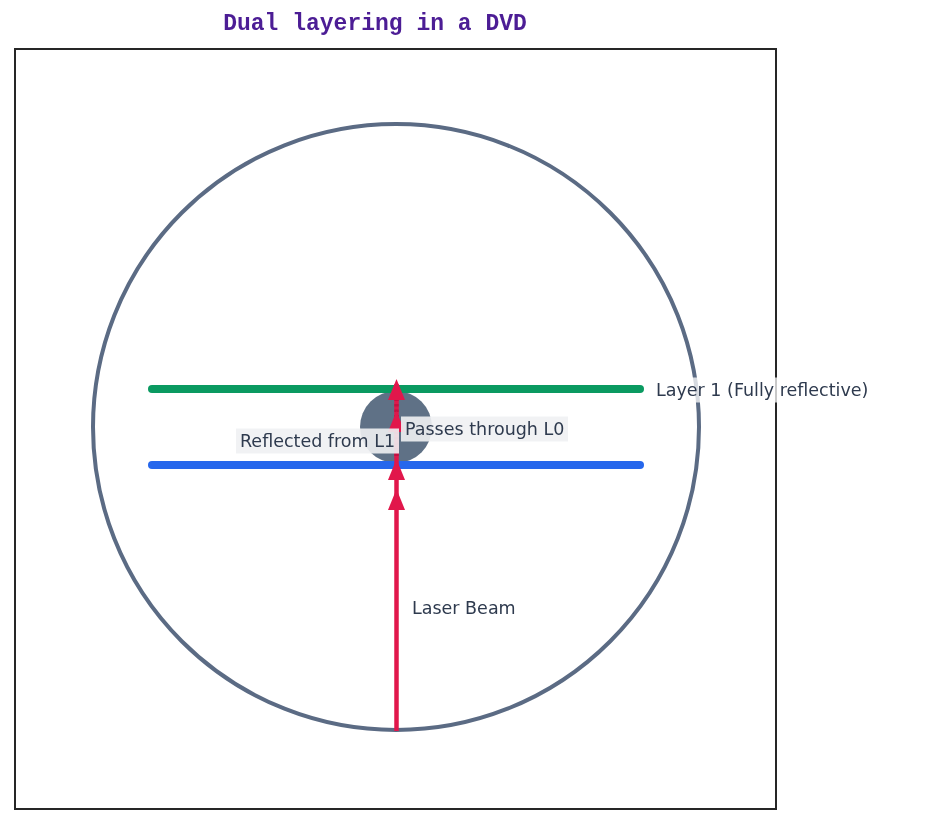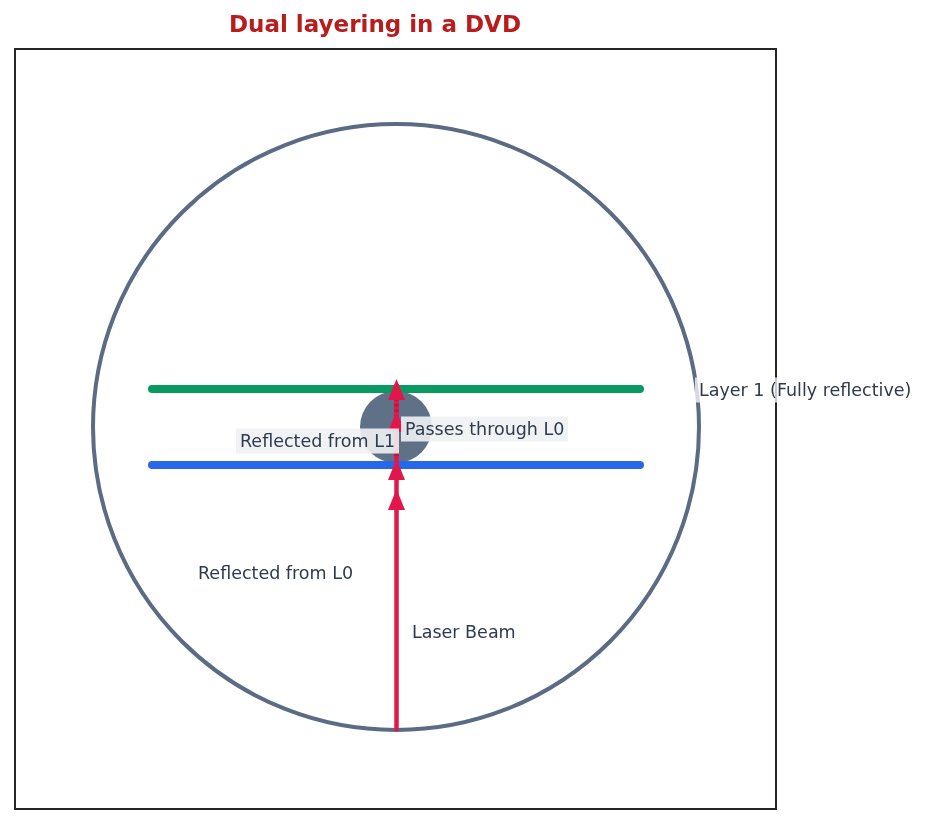--- a/index.html
+++ b/index.html
@@ -17,39 +17,39 @@
     left: 0; top: 0;
     width: 928px; height: 825px;
   }
   .chart-title {
     position: absolute;
     left: 375px;
     top: 11px;
     transform: translateX(-50%);
     font-size: 23px;
     font-weight: bold;
-    color: #b91c1c;
+    color: #4c1d95;
     white-space: nowrap;
+    font-family: Liberation Mono, monospace;
   }
   .lbl {
     position: absolute;
     transform: translateY(-50%);
     font-size: 17.5px;
     color: #2e3a4e;
     white-space: nowrap;
     line-height: 1.2;
   }
   .lbl.boxed {
     background: rgba(240, 241, 243, 0.9);
     padding: 2px 4px;
   }
   .lbl.boxed-white {
     background: rgba(255, 255, 255, 0.75);
     padding: 2px 4px;
-    margin-left: 43px;
   }
 </style>
 </head>
 <body>
 
 <div class="stage">
 
   <svg class="diagram-svg" viewBox="0 0 928 825">
 
     <rect x="15" y="49" width="761" height="760" fill="none" stroke-width="2" stroke="#262626"></rect>
@@ -71,20 +71,19 @@
     <polygon points="396.5,459 388,480 405,480" fill="#e1174b"></polygon>
     <polygon points="396.5,489 388,510 405,510" fill="#e1174b"></polygon>
   </svg>
 
   <div class="chart-title">Dual layering in a DVD</div>
 
   <div class="lbl boxed" style="left:191px; top:441px;margin-left:45px;">Reflected from L1</div>
 
   <div class="lbl boxed" style="left:401px; top:429px;">Passes through L0</div>
 
-  <div class="lbl" style="left:198px; top:573px;">Reflected from L0</div>
 
-  <div class="lbl" style="left:412px; top:608px;margin-top:24px;">Laser Beam</div>
+  <div class="lbl" style="left:412px; top:608px;">Laser Beam</div>
 
   <div class="lbl boxed-white" style="left:652px; top:390px;">Layer 1 (Fully reflective)</div>
 
 
 </div>
 
 </body></html>

